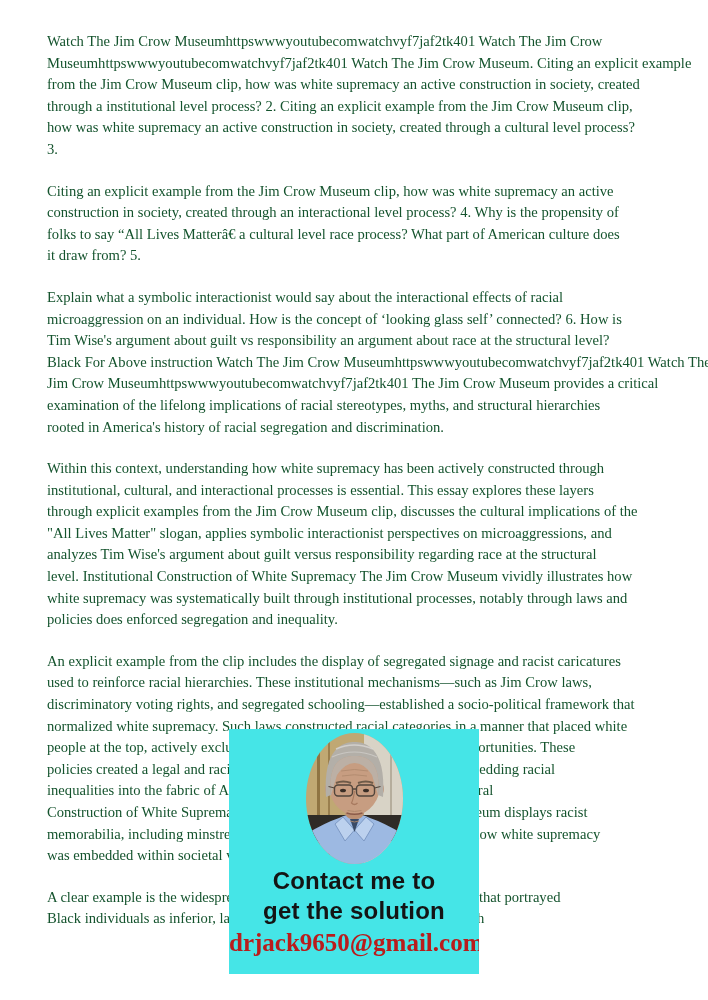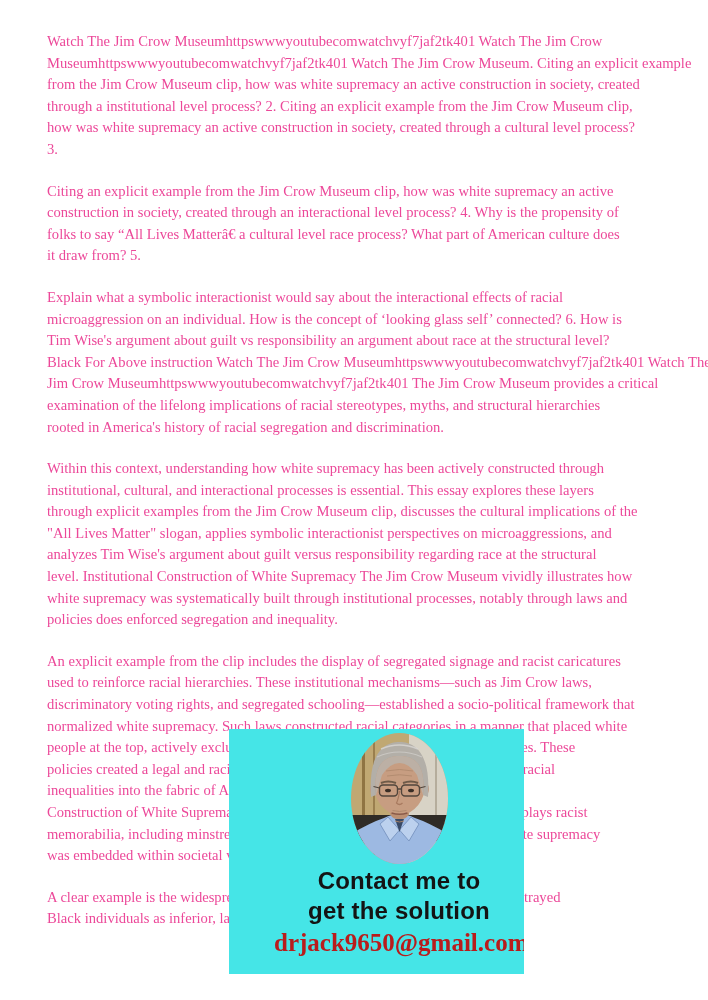--- a/index.html
+++ b/index.html
@@ -7,33 +7,32 @@
     position:relative;
     width:708px;height:1000px;
     background:#ffffff;
     overflow:hidden;
     font-family:"Liberation Serif","DejaVu Serif",serif;
   }
   .doc{
     position:absolute;
     left:47px;top:31px;
     width:661px;
-    color:#ec4899;
+    color:#14532d;
     font-size:14.6px;
     line-height:21.6px;
   }
   .para{margin:0 0 20px 0;}
   .line{white-space:pre;}
   .card{
     position:absolute;
     left:229px;top:729px;
     width:250px;height:245px;
     text-align:center;
     overflow:hidden;
-    padding-left:45px;
   }
   .photo{
     width:97px;height:131px;
     margin:4px auto 0 auto;
   }
   .photo svg{display:block;}
   .heading{
     font-family:"Liberation Sans","DejaVu Sans",sans-serif;
     font-weight:700;
     font-size:24px;

